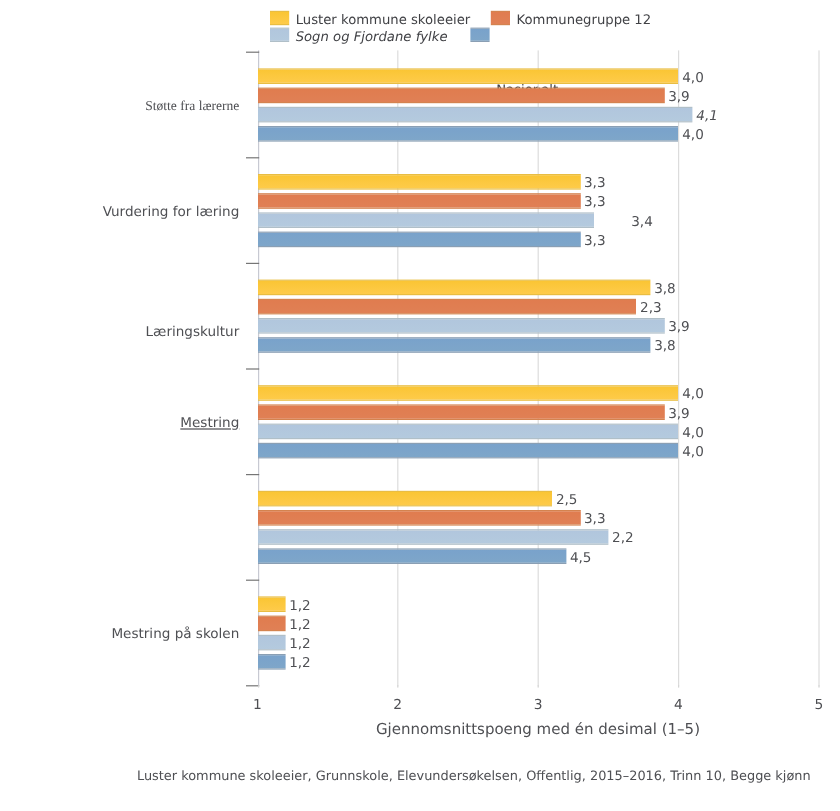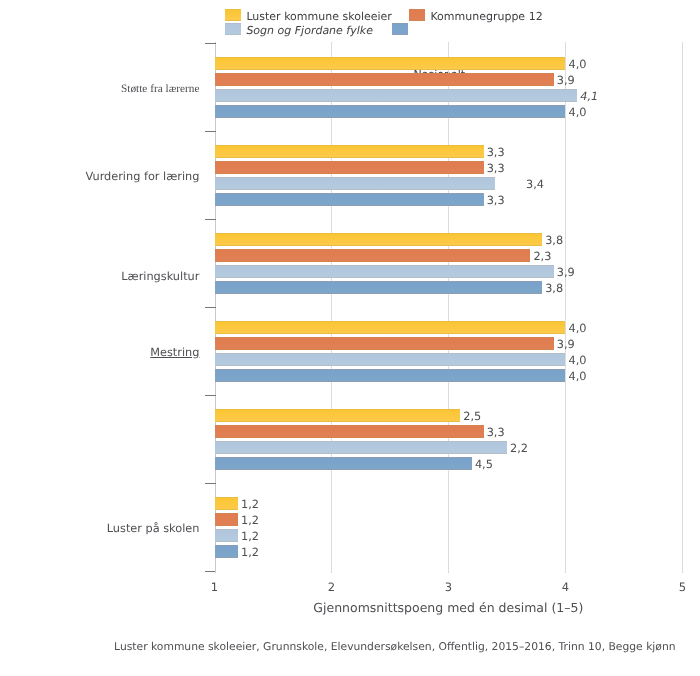--- a/index.html
+++ b/index.html
@@ -103,21 +103,21 @@
         <div class="bar" style="top: 485.65px; width: 23.395px; height: 12.7px; background: linear-gradient(rgb(177, 198, 221) 0%, rgb(180, 202, 222) 100%); border-top: 1px solid rgb(176, 191, 200); border-bottom: 1px solid rgb(176, 191, 200); box-sizing: border-box;"></div>
         <div class="bar" style="top: 501.65px; width: 23.395px; height: 12.7px; background: linear-gradient(rgb(121, 162, 203) 0%, rgb(126, 166, 201) 100%); border-top: 1px solid rgb(138, 159, 180); border-bottom: 1px solid rgb(138, 159, 180); box-sizing: border-box;"></div>
       </div>
   </div>
 
   <div id="ylabels">
       <div class="ylab" style="top: 83px; font-family: Liberation Serif, serif;">Støtte fra lærerne</div>
       <div class="ylab" style="top: 171px;">Vurdering for læring</div>
       <div class="ylab" style="top: 259px; margin-top: 12px;">Læringskultur</div>
       <div class="ylab" style="top: 347px; text-decoration: underline;">Mestring</div>
-      <div class="ylab" style="top: 523px;">Luster på skolen</div>
+      <div class="ylab" style="top: 523px;">Mestring på skolen</div>
     </div>
   <div id="xticks">
       <div class="xtick-mark" style="left: 214.5px; top: 571.3px;"></div>
       <div class="xtick-lab" style="left: 194.5px; top: 580.8px;">1</div>
       <div class="xtick-mark" style="left: 331.475px; top: 571.3px;"></div>
       <div class="xtick-lab" style="left: 311.475px; top: 580.8px;">2</div>
       <div class="xtick-mark" style="left: 448.45px; top: 571.3px;"></div>
       <div class="xtick-lab" style="left: 428.45px; top: 580.8px;">3</div>
       <div class="xtick-mark" style="left: 565.425px; top: 571.3px;"></div>
       <div class="xtick-lab" style="left: 545.425px; top: 580.8px;">4</div>

